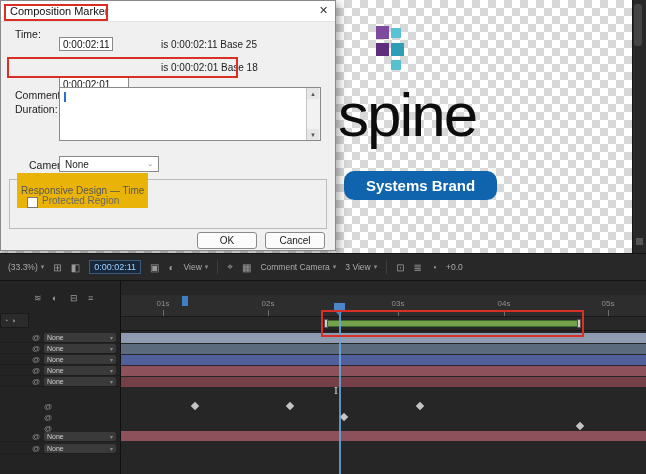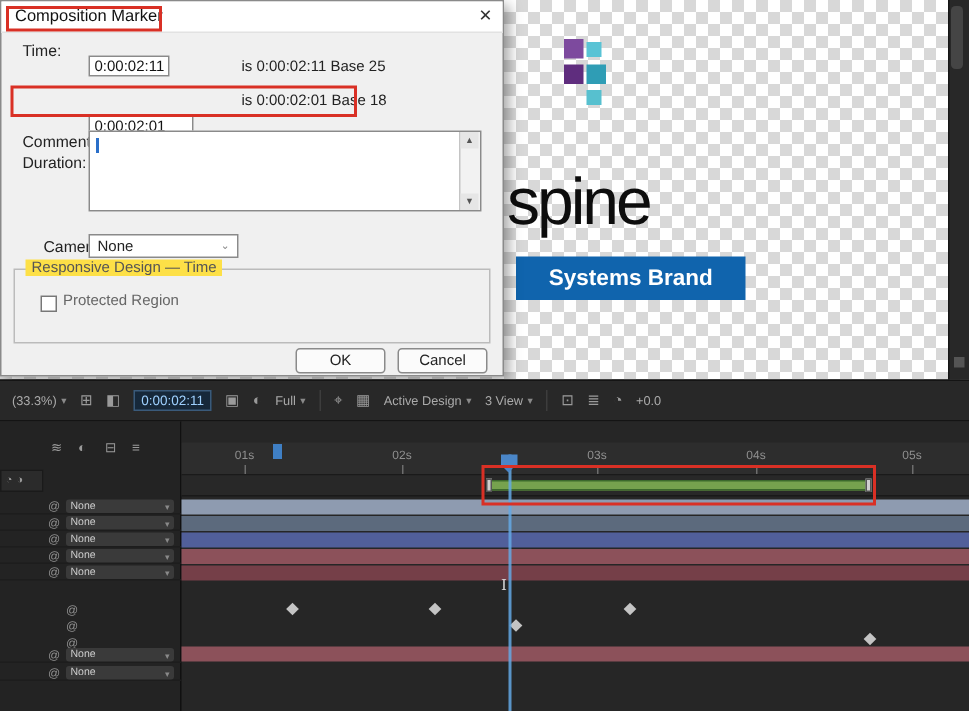--- a/index.html
+++ b/index.html
@@ -10,21 +10,21 @@
   
   #comp{left:0;top:0;width:646px;height:253px;background-color:#ffffff;
     background-image:
       linear-gradient(45deg,#d8d8d8 25%,transparent 25%,transparent 75%,#d8d8d8 75%),
       linear-gradient(45deg,#d8d8d8 25%,transparent 25%,transparent 75%,#d8d8d8 75%);
     background-size:16px 16px;background-position:0 0,8px 8px;}
   #comp-right-strip{left:632px;top:0;width:14px;height:253px;background:#282828;border-left:1px solid #161616;}
   #comp-scroll-handle{left:634px;top:4px;width:8px;height:42px;background:#454545;border-radius:3px;}
   #comp-corner-icon{left:636px;top:238px;width:7px;height:7px;background:#555;}
   .logo-sq{width:13px;height:13px;}
-  #logo-text{left:338px;top:84px;font-size:44px;letter-spacing:-2px;color:#0d0d0d;line-height:1;margin-top:29px;}
+  #logo-text{left:338px;top:84px;font-size:62px;letter-spacing:-2px;color:#0d0d0d;line-height:1;}
   #banner{left:344px;top:171px;width:153px;height:29px;color:#fff;font-weight:bold;font-size:15px;
           display:flex;align-items:center;justify-content:center;}
 
   
   #dialog{left:0;top:0;width:336px;height:251px;background:#f0f0f0;border:1px solid #8a8a8a;
           box-sizing:border-box;box-shadow:3px 3px 8px rgba(0,0,0,.35);}
   #dialog-titlebar{left:0;top:0;width:334px;height:20px;background:#ffffff;border-bottom:1px solid #e2e2e2;}
   #dialog-title{left:9px;top:4px;font-size:11px;color:#111;}
   #dialog-close{left:318px;top:3px;font-size:11px;color:#333;cursor:pointer;}
   .dlg-label{font-size:10.5px;color:#222;}
@@ -33,21 +33,21 @@
   .dlg-info{font-size:10px;color:#222;margin-left:38px;}
   #comment-box{left:58px;top:86px;width:262px;height:54px;background:#fff;border:1px solid #8a8a8a;box-sizing:border-box;}
   #comment-scroll{position:absolute;right:0;top:0;width:13px;height:100%;border-left:1px solid #c4c4c4;background:#f2f2f2;}
   .scroll-arrow{position:absolute;left:0;width:12px;height:11px;font-size:6px;color:#555;
                 display:flex;align-items:center;justify-content:center;background:#e6e6e6;}
   #caret{position:absolute;left:4px;top:4px;width:2px;height:10px;background:#2a6fc9;}
   #label-dropdown{left:58px;top:155px;width:100px;height:16px;background:#fff;border:1px solid #8a8a8a;
       box-sizing:border-box;font-size:10px;color:#222;display:flex;align-items:center;
       justify-content:space-between;padding:0 5px;}
   #resp-group{left:8px;top:178px;width:318px;height:50px;border:1px solid #bbbbbb;box-sizing:border-box;}
-  #resp-title{left:16px;top:172px;background:#fde047;padding:0 4px;font-size:10px;color:#555;}
+  #resp-title{left:16px;top:172px;background:#eab308;padding:12px 4px;font-size:10px;color:#555;}
   #pr-checkbox{left:26px;top:196px;width:9px;height:9px;background:#fff;border:1px solid #777;}
   #pr-label{left:41px;top:194px;font-size:10px;color:#666;}
   .btn{background:#fbfbfb;border:1px solid #8a8a8a;border-radius:3px;font-size:10px;color:#222;
        display:flex;align-items:center;justify-content:center;box-sizing:border-box;cursor:pointer;}
   #btn-ok{left:196px;top:231px;width:60px;height:17px;}
   #btn-cancel{left:264px;top:231px;width:60px;height:17px;}
 
   .annotation{border:2px solid #d93025;box-sizing:border-box;pointer-events:none;}
   #annot-title{left:3px;top:3px;width:104px;height:17px;}
   #annot-duration{left:6px;top:56px;width:231px;height:21px;}
@@ -100,21 +100,21 @@
 
 <div id="stage">
 
   <div class="abs" id="comp">
     <div class="abs logo-sq" style="left: 376px; top: 26px; background-color: rgb(125, 74, 158);"></div>
     <div class="abs logo-sq" style="left: 391px; top: 28px; width: 10px; height: 10px; background-color: rgb(89, 195, 213);"></div>
     <div class="abs logo-sq" style="left: 376px; top: 43px; background-color: rgb(95, 45, 126);"></div>
     <div class="abs logo-sq" style="left: 391px; top: 43px; background-color: rgb(47, 157, 181);"></div>
     <div class="abs logo-sq" style="left: 391px; top: 60px; width: 10px; height: 10px; background-color: rgb(87, 192, 207);"></div>
     <div class="abs" id="logo-text">spine</div>
-    <div class="abs" id="banner" style="background-color: rgb(16, 100, 173);">Systems Brand</div>
+    <div class="abs" id="banner" style="background-color: rgb(16, 100, 173); border-radius: 10px;">Systems Brand</div>
   </div>
   <div class="abs" id="comp-right-strip"></div>
   <div class="abs" id="comp-scroll-handle"></div>
   <div class="abs" id="comp-corner-icon"></div>
 
   <div class="abs" id="dialog">
     <div class="abs" id="dialog-titlebar">
       <span class="abs" id="dialog-title">Composition Marker</span>
       <span class="abs" id="dialog-close">✕</span>
     </div>
@@ -158,28 +158,28 @@
     <span class="tb-dd">
       <span>(33.3%)</span>
       <span class="tb-chev">▾</span>
     </span>
     <span class="tb-icon">⊞</span>
     <span class="tb-icon">◧</span>
     <span id="tb-timecode">0:00:02:11</span>
     <span class="tb-icon">▣</span>
     <span class="tb-icon">◐</span>
     <span class="tb-dd">
-      <span>Full</span>
+      <span>View</span>
       <span class="tb-chev">▾</span>
     </span>
     <span class="tb-divider"></span>
     <span class="tb-icon">⌖</span>
     <span class="tb-icon">▦</span>
     <span class="tb-dd">
-      <span>Active Design</span>
+      <span>Comment Camera</span>
       <span class="tb-chev">▾</span>
     </span>
     <span class="tb-dd">
       <span>3 View</span>
       <span class="tb-chev">▾</span>
     </span>
     <span class="tb-divider"></span>
     <span class="tb-icon">⊡</span>
     <span class="tb-icon">≣</span>
     <span class="tb-icon">◔</span>

